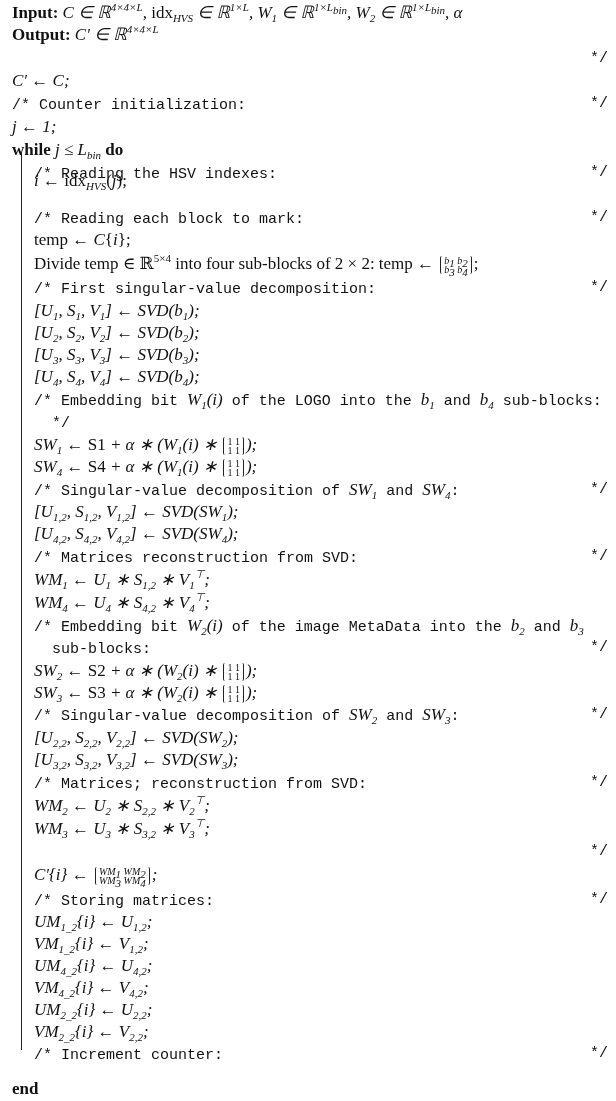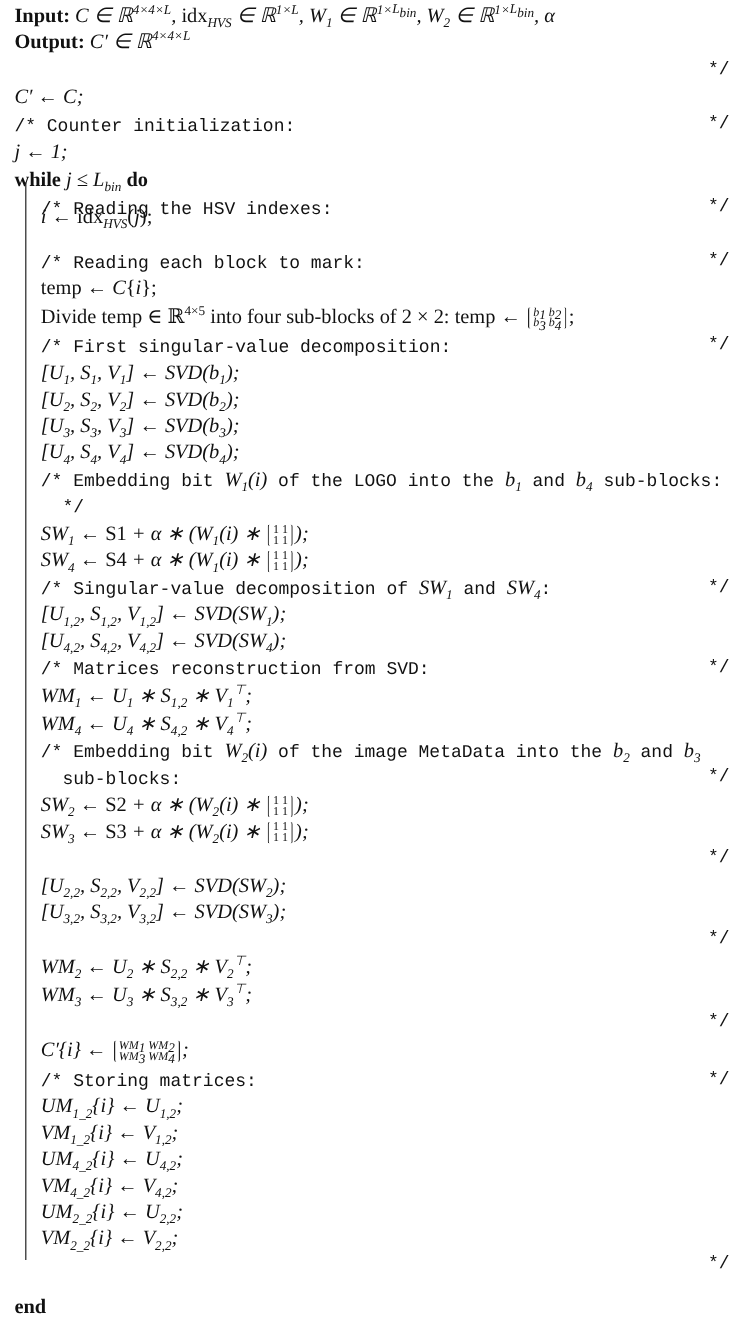--- a/index.html
+++ b/index.html
@@ -59,21 +59,21 @@
     <span class="cmt">/* Reading the HSV indexes:</span>
     <span class="cmt-end">*/</span>
   </div>
   <div class="line body" style="top:170px"><i>i</i> ← idx<sub><i>HVS</i></sub>(<i>j</i>);</div>
 
   <div class="line body" style="top:207px">
     <span class="cmt">/* Reading each block to mark:</span>
     <span class="cmt-end">*/</span>
   </div>
   <div class="line body" style="top:229px">temp ← <i>C</i>{<i>i</i>};</div>
-  <div class="line body" style="top:253px">Divide temp ∈ ℝ<sup>4×5</sup> into four sub-blocks of 2 × 2: temp ← <span class="mat">b<sub>1</sub> b<sub>2</sub><br>b<sub>3</sub> b<sub>4</sub></span>;</div>
+  <div class="line body" style="top:253px">Divide temp ∈ ℝ<sup>5×4</sup> into four sub-blocks of 2 × 2: temp ← <span class="mat">b<sub>1</sub> b<sub>2</sub><br>b<sub>3</sub> b<sub>4</sub></span>;</div>
 
   <div class="line body" style="top:277px">
     <span class="cmt">/* First singular-value decomposition:</span>
     <span class="cmt-end">*/</span>
   </div>
   <div class="line body math" style="top:300px">[U<sub>1</sub>, S<sub>1</sub>, V<sub>1</sub>] ← SVD(b<sub>1</sub>);</div>
   <div class="line body math" style="top:322px">[U<sub>2</sub>, S<sub>2</sub>, V<sub>2</sub>] ← SVD(b<sub>2</sub>);</div>
   <div class="line body math" style="top:344px">[U<sub>3</sub>, S<sub>3</sub>, V<sub>3</sub>] ← SVD(b<sub>3</sub>);</div>
   <div class="line body math" style="top:366px">[U<sub>4</sub>, S<sub>4</sub>, V<sub>4</sub>] ← SVD(b<sub>4</sub>);</div>
 
@@ -106,26 +106,28 @@
   </div>
   <div class="line cont" style="top:637px">
     <span class="cmt">sub-blocks:</span>
     <span class="cmt-end">*/</span>
   </div>
 
   <div class="line body math" style="top:660px">SW<sub>2</sub> ← <span style="font-style:normal">S2</span> + α ∗ (W<sub>2</sub>(i) ∗ <span class="mat" style="font-style:normal">1 1<br>1 1</span>);</div>
   <div class="line body math" style="top:682px">SW<sub>3</sub> ← <span style="font-style:normal">S3</span> + α ∗ (W<sub>2</sub>(i) ∗ <span class="mat" style="font-style:normal">1 1<br>1 1</span>);</div>
 
   <div class="line body" style="top:704px">
+    <span class="cmt">/* Singular-value decomposition of <i style="font-family:'Liberation Serif',serif;font-size:17px">SW<sub>2</sub></i> and <i style="font-family:'Liberation Serif',serif;font-size:17px">SW<sub>3</sub></i>:</span>
     <span class="cmt-end">*/</span>
   </div>
   <div class="line body math" style="top:727px">[U<sub>2,2</sub>, S<sub>2,2</sub>, V<sub>2,2</sub>] ← SVD(SW<sub>2</sub>);</div>
   <div class="line body math" style="top:749px">[U<sub>3,2</sub>, S<sub>3,2</sub>, V<sub>3,2</sub>] ← SVD(SW<sub>3</sub>);</div>
 
   <div class="line body" style="top:772px">
+    <span class="cmt">/* Matrices; reconstruction from SVD:</span>
     <span class="cmt-end">*/</span>
   </div>
   <div class="line body math" style="top:795px">WM<sub>2</sub> ← U<sub>2</sub> ∗ S<sub>2,2</sub> ∗ V<sub>2</sub><sup>⊤</sup>;</div>
   <div class="line body math" style="top:818px">WM<sub>3</sub> ← U<sub>3</sub> ∗ S<sub>3,2</sub> ∗ V<sub>3</sub><sup>⊤</sup>;</div>
 
   <div class="line body" style="top:841px">
     <span class="cmt-end">*/</span>
   </div>
   <div class="line body math" style="top:864px">C′{i} ← <span class="mat">WM<sub>1</sub> WM<sub>2</sub><br>WM<sub>3</sub> WM<sub>4</sub></span>;</div>
 
@@ -135,19 +137,20 @@
   </div>
   <div class="line body math" style="top:911px">UM<sub>1_2</sub>{i} ← U<sub>1,2</sub>;</div>
   <div class="line body math" style="top:933px">VM<sub>1_2</sub>{i} ← V<sub>1,2</sub>;</div>
   <div class="line body math" style="top:955px">UM<sub>4_2</sub>{i} ← U<sub>4,2</sub>;</div>
   <div class="line body math" style="top:977px">VM<sub>4_2</sub>{i} ← V<sub>4,2</sub>;</div>
   <div class="line body math" style="top:999px">UM<sub>2_2</sub>{i} ← U<sub>2,2</sub>;</div>
 
   <div class="line body math" style="top:1021px">VM<sub>2_2</sub>{i} ← V<sub>2,2</sub>;</div>
 
   <div class="line body" style="top:1043px">
+    <span class="cmt">/* Increment counter:</span>
     <span class="cmt-end">*/</span>
   </div>
 
   <div class="line" style="top:1078px">
     <span class="kw">end</span>
   </div>
 </div>
 
 </body></html>

